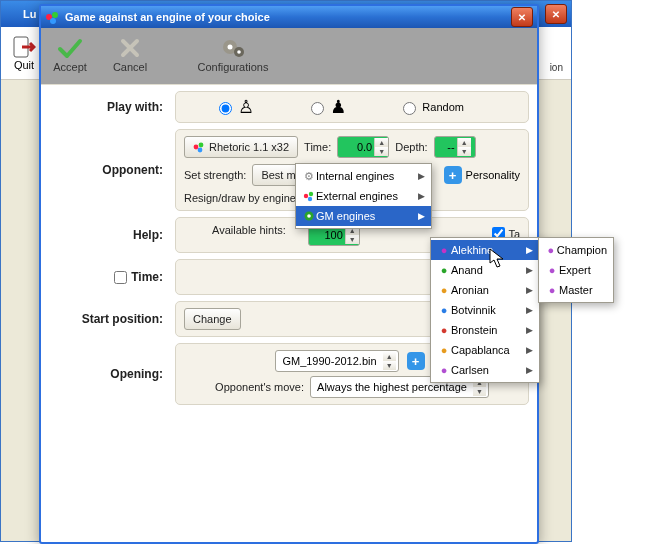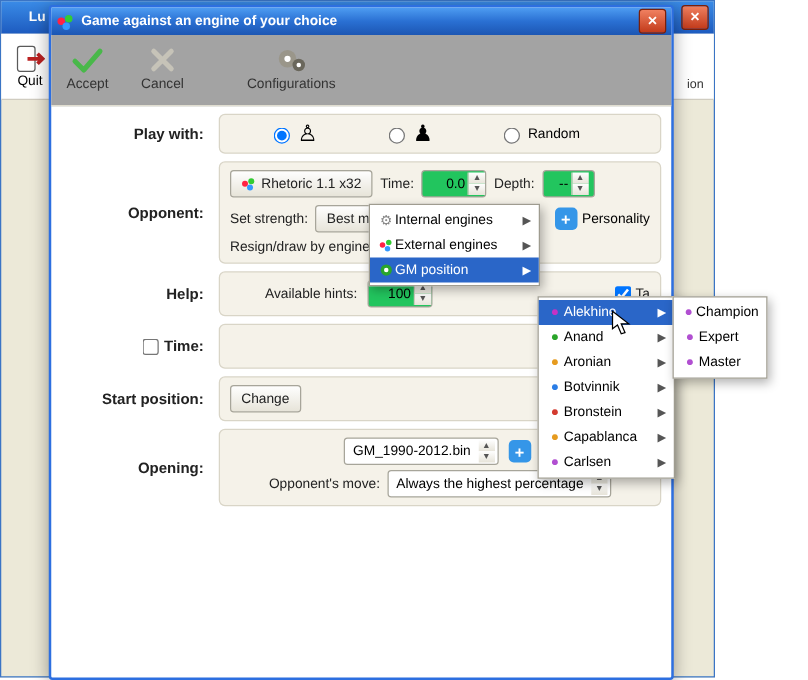--- a/index.html
+++ b/index.html
@@ -170,21 +170,21 @@
             <span class="plain">Personality</span>
           </div>
         </div>
         <div style="margin-top:6px;">
           <label class="plain">Resign/draw by engine</label>
         </div>
       </div>
 
       <div class="rlabel">Help:</div>
       <div class="inner">
-        <div style="display:flex;align-items:center;gap:8px;">
+        <div style="display:flex;align-items:flex-start;gap:22px;">
           <label class="plain" style="margin-left:28px;">Available hints:</label>
           <div class="spinner">
               <input value="100" style="">
               <div class="arrows">
                 <div>▲</div>
                 <div>▼</div>
               </div>
             </div>
           <label class="plain" style="margin-left:auto;display:flex;align-items:center;">
               <input type="checkbox" class="chk" checked="" style="">
@@ -255,21 +255,21 @@
       <span class="mtxt">External engines</span>
       <span class="arr">▶</span>
     </div>
   <div class="mitem hl">
       <span class="bullet">
         <svg width="12" height="12">
           <circle cx="6" cy="6" r="4.5" fill="#2aa52a"></circle>
           <circle cx="6" cy="6" r="1.8" fill="#fff"></circle>
         </svg>
       </span>
-      <span class="mtxt">GM position</span>
+      <span class="mtxt">GM engines</span>
       <span class="arr">▶</span>
     </div>
 </div>
 
 <div class="ctx ctx2" id="gm-menu">
     <div class="mitem hl">
       <span class="bullet" style="color:#c532c5;">●</span>
       <span class="mtxt">Alekhine</span>
       <span class="arr">▶</span>
     </div>

